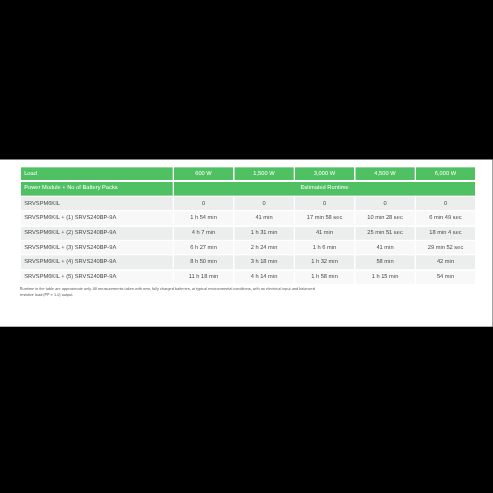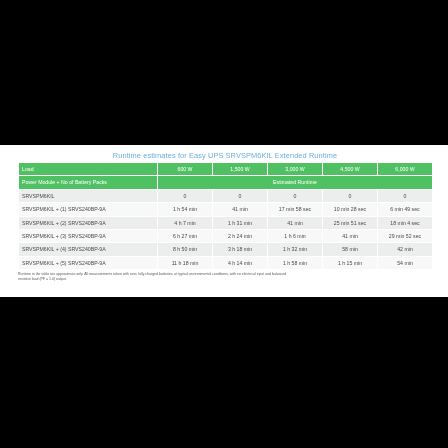--- a/index.html
+++ b/index.html
@@ -115,21 +115,20 @@
   }
   #footnote div { white-space: nowrap; }
 </style>
 </head>
 <body>
 
 <div id="page">
   <div id="doc-strip">
     <div id="doc-inner">
 
-      <div id="table-title">Runtime estimates for Easy UPS SRVSPM6KIL Extended Runtime</div>
 
       <table class="runtime-table">
         <colgroup>
           <col style="width:139px">
           <col style="width:55px">
           <col style="width:55px">
           <col style="width:55px">
           <col style="width:55px">
           <col style="width:55px">
         </colgroup>

